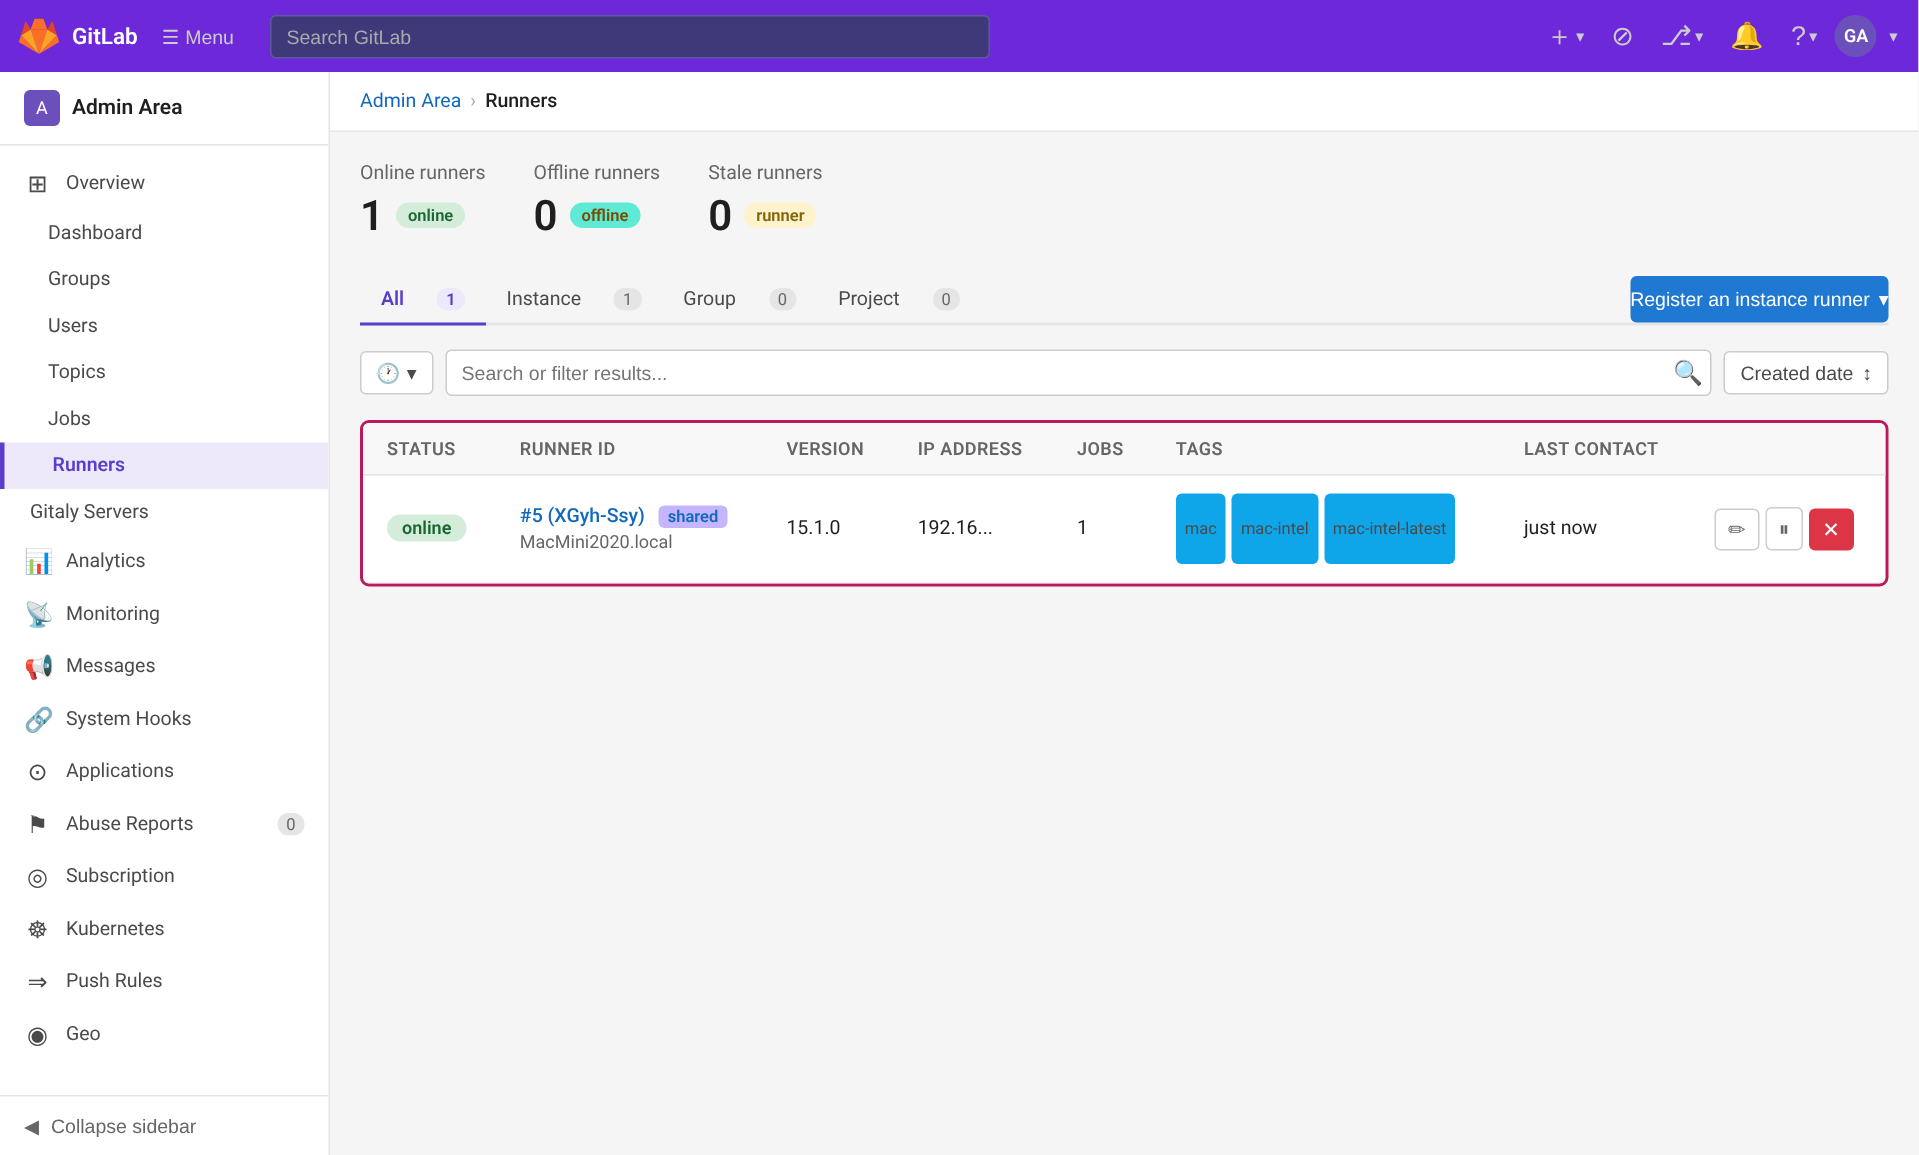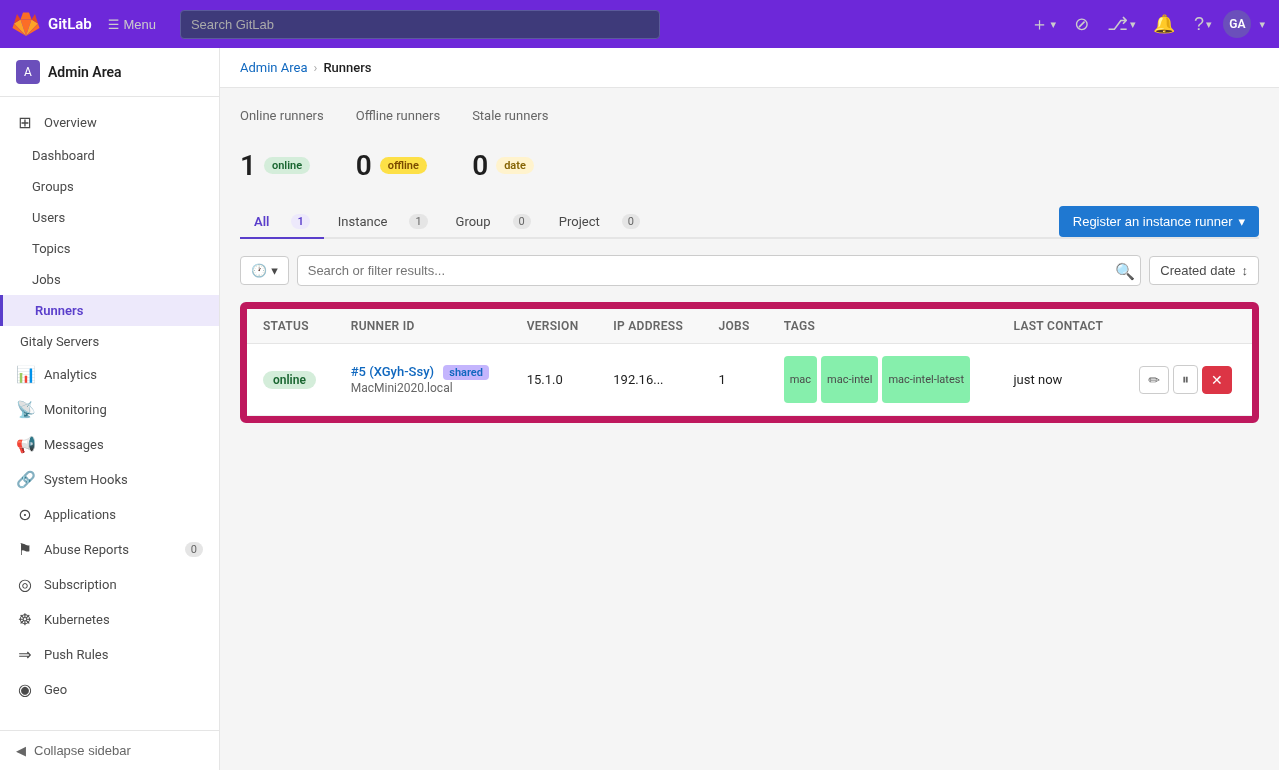--- a/index.html
+++ b/index.html
@@ -42,52 +42,52 @@
 
     .content { padding: 20px; }
 
     
     .runner-stats { display: flex; gap: 32px; margin-bottom: 24px; }
     .stat-block { display: flex; align-items: center; gap: 8px; }
     .stat-label { font-size: 13px; color: #666; display: block; margin-bottom: 4px; }
     .stat-number { font-size: 28px; font-weight: 600; color: #1f1f1f; }
     .badge { display: inline-block; border-radius: 10px; padding: 2px 8px; font-size: 11px; font-weight: 600; }
     .badge-online { background: #d4edda; color: #1a6631; }
-    .badge-offline { background: #fde047; color: #7a4a00; }
+    .badge-offline { background: #5eead4; color: #7a4a00; }
     .badge-stale { background: #fff3cd; color: #856404; }
-    .stat-block-inner { display: flex; flex-direction: column; gap: 22px; }
+    .stat-block-inner { display: flex; flex-direction: column; }
     .stat-num-row { display: flex; align-items: center; gap: 8px; }
 
     
     .tabs { display: flex; align-items: center; gap: 0; border-bottom: 2px solid #e5e5e5; margin-bottom: 16px; position: relative; }
     .tab { padding: 8px 14px; cursor: pointer; color: #4a4a4a; font-size: 13px; border-bottom: 2px solid transparent; margin-bottom: -2px; display: flex; align-items: center; gap: 22px; }
     .tab.active { color: #5a3ecb; border-bottom: 2px solid #5a3ecb; font-weight: 600; }
     .tab-count { background: #e5e5e5; color: #666; font-size: 11px; border-radius: 8px; padding: 1px 6px; }
     .tab-count.active { background: #ede9fb; color: #5a3ecb; }
-    .register-btn { margin-left: auto; background: #1f78d1; color: #fff; border: none; padding: 8px 14px; border-radius: 4px; cursor: pointer; font-size: 13px; display: flex; align-items: center; gap: 6px; }
+    .register-btn { margin-left: auto; background: #1f78d1; color: #fff; border: none; padding: 8px 0; border-radius: 4px; cursor: pointer; font-size: 13px; display: flex; align-items: center; gap: 6px; }
 
     
     .filter-bar { display: flex; align-items: center; gap: 8px; margin-bottom: 16px; }
     .filter-history-btn { background: #fff; border: 1px solid #ccc; border-radius: 4px; padding: 6px 10px; cursor: pointer; display: flex; align-items: center; gap: 4px; color: #4a4a4a; font-size: 13px; }
     .filter-search { flex: 1; position: relative; }
     .filter-search input { width: 100%; padding: 7px 36px 7px 10px; border: 1px solid #ccc; border-radius: 4px; font-size: 13px; outline: none; }
     .search-btn { position: absolute; right: 6px; top: 50%; transform: translateY(-50%); background: none; border: none; cursor: pointer; color: #666; font-size: 16px; }
     .sort-btn { background: #fff; border: 1px solid #ccc; border-radius: 4px; padding: 6px 10px; cursor: pointer; display: flex; align-items: center; gap: 6px; color: #4a4a4a; font-size: 13px; }
 
     
-    .table-container { background: #fff; border-radius: 6px; border: 7px solid #be185d; overflow: hidden; }
+    .table-container { background: #fff; border-radius: 6px; border: 2px solid #be185d; overflow: hidden; }
     table { width: 100%; border-collapse: collapse; }
     thead tr { background: #f8f8f8; border-bottom: 1px solid #e5e5e5; }
     th { padding: 10px 16px; text-align: left; font-size: 12px; font-weight: 600; color: #666; text-transform: uppercase; letter-spacing: 0.3px; }
     tbody tr { border-bottom: 1px solid #f0f0f0; }
     td { padding: 12px 16px; font-size: 13px; color: #1f1f1f; vertical-align: middle; }
     .runner-link { color: #1068bf; text-decoration: none; font-weight: 500; }
     .runner-sub { font-size: 12px; color: #666; margin-top: 2px; }
     .badge-shared { background: #c4b5fd; color: #1068bf; border-radius: 4px; padding: 1px 6px; font-size: 11px; font-weight: 600; margin-left: 6px; }
-    .tag { background: #86efac; color: #4a4a4a; border-radius: 4px; padding: 17px 6px; font-size: 11px; margin-right: 4px; display: inline-block; }
+    .tag { background: #0ea5e9; color: #4a4a4a; border-radius: 4px; padding: 17px 6px; font-size: 11px; margin-right: 4px; display: inline-block; }
     .action-btns { display: flex; gap: 4px; align-items: center; }
     .action-btn { background: #fff; border: 1px solid #ccc; border-radius: 4px; padding: 5px 8px; cursor: pointer; color: #666; font-size: 14px; display: flex; align-items: center; }
     .action-btn-danger { background: #dc3545; border-color: #dc3545; color: #fff; }
     .status-online { background: #d4edda; color: #1a6631; border-radius: 10px; padding: 2px 10px; font-size: 12px; font-weight: 600; }
   </style>
 </head>
 <body>
 
 <nav class="topnav">
   <a class="topnav-logo" href="#">
@@ -246,21 +246,21 @@
               <span class="stat-number">0</span>
               <span class="badge badge-offline">offline</span>
             </div>
           </div>
         </div>
         <div class="stat-block">
           <div class="stat-block-inner">
             <span class="stat-label">Stale runners</span>
             <div class="stat-num-row">
               <span class="stat-number">0</span>
-              <span class="badge badge-stale">date</span>
+              <span class="badge badge-stale">runner</span>
             </div>
           </div>
         </div>
       </div>
 
       <div class="tabs">
         <div class="tab active">
           <span>All</span>
           <span class="tab-count active">1</span>
         </div>

